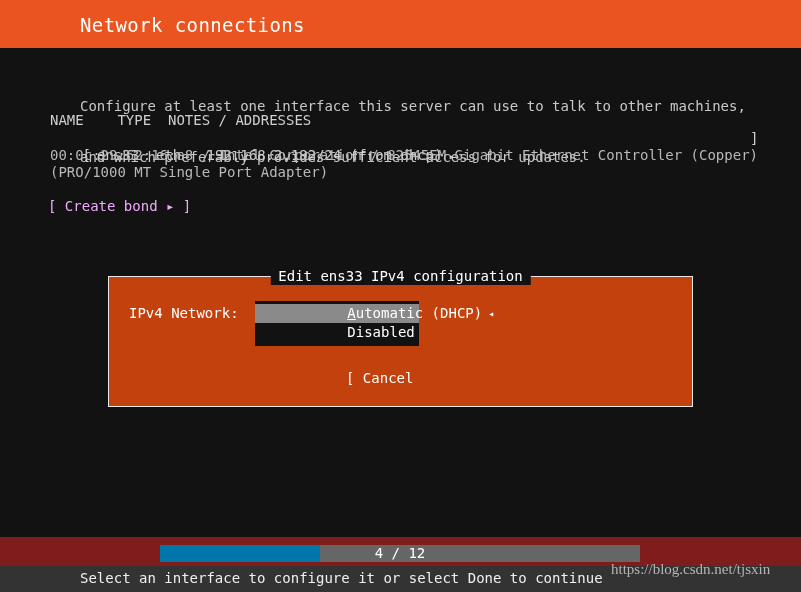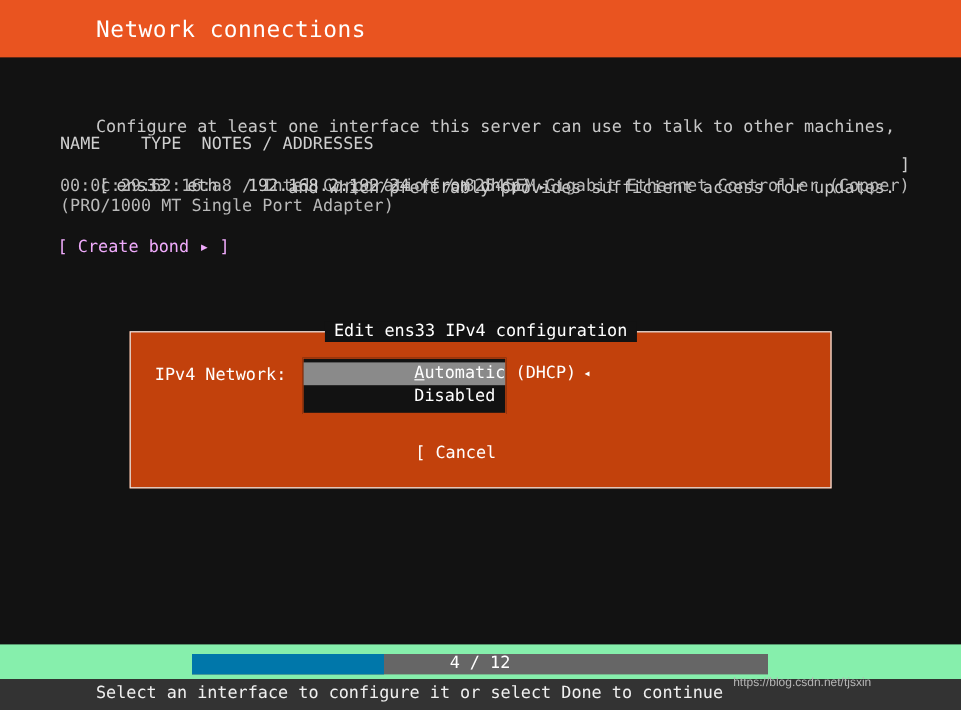--- a/index.html
+++ b/index.html
@@ -43,21 +43,21 @@
     width: 801px; height: 489px;
     background: #121212;
   }
 
   .intro {
     position: absolute;
     left: 80px; top: 16px;
     white-space: pre;
     color: #c8c8c8;
   }
-  .intro div { height: 17px; text-align: right; }
+  .intro div { height: 17px; }
 
   .iface-table {
     position: absolute;
     left: 0; top: 64px;
     width: 801px;
     white-space: pre;
   }
   .tbl-head {
     position: absolute;
     left: 50px; top: 0;
@@ -129,21 +129,21 @@
   .dialog-label {
     position: absolute;
     left: 20px; top: 28px;
     color: #ffffff;
     white-space: pre;
   }
   .dropdown {
     position: absolute;
     left: 143px; top: 21px;
     width: 170px;
-    border: 1px solid #c2410c;
+    border: 3px solid #c2410c;
     background: #121212;
     padding: 3px 0 4px 0;
   }
   .dd-option {
     height: 19px;
     line-height: 19px;
     padding: 0 6px 0 8px;
     color: #ffffff;
     white-space: pre;
     display: flex;
@@ -172,21 +172,21 @@
     white-space: pre;
   }
   .bottom-buttons div { height: 18px; line-height: 18px; }
   .btn-pad { display: inline-block; width: 76px; }
 
   
   .progress-strip {
     position: absolute;
     left: 0; top: 537px;
     width: 801px; height: 29px;
-    background: #86efac;
+    background: #7f1d1d;
   }
   .progress-track {
     position: absolute;
     left: 160px; top: 8px;
     width: 480px; height: 17px;
     background: #666666;
   }
   .progress-fill {
     position: absolute;
     left: 0; top: 0;
@@ -216,22 +216,22 @@
     left: 80px; top: 4px;
     color: #f0f0f0;
     white-space: pre;
   }
 
   
   .watermark {
     position: absolute;
     left: 611px; top: 561px;
     color: #b5b5b5;
-    font-family: Liberation Sans, sans-serif;
-    font-size: 10px;
+    font-family: Liberation Serif, serif;
+    font-size: 15px;
     white-space: pre;
   }
 </style>
 </head>
 <body>
 
 <div class="header">
   <div class="header-title">Network connections</div>
 </div>
 

